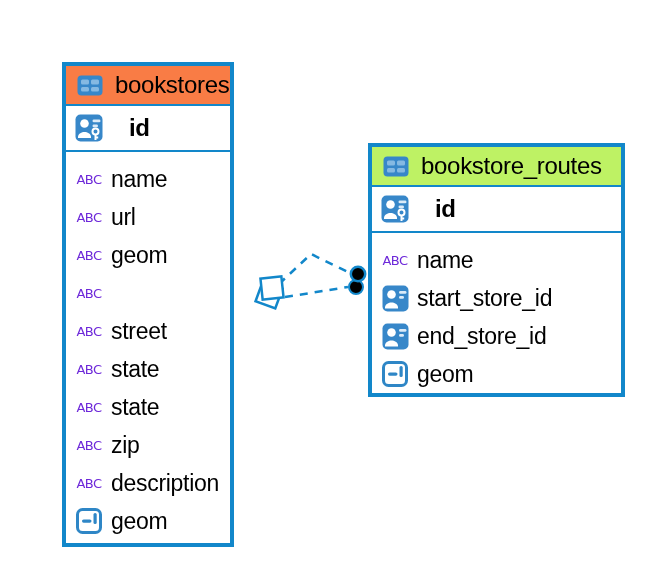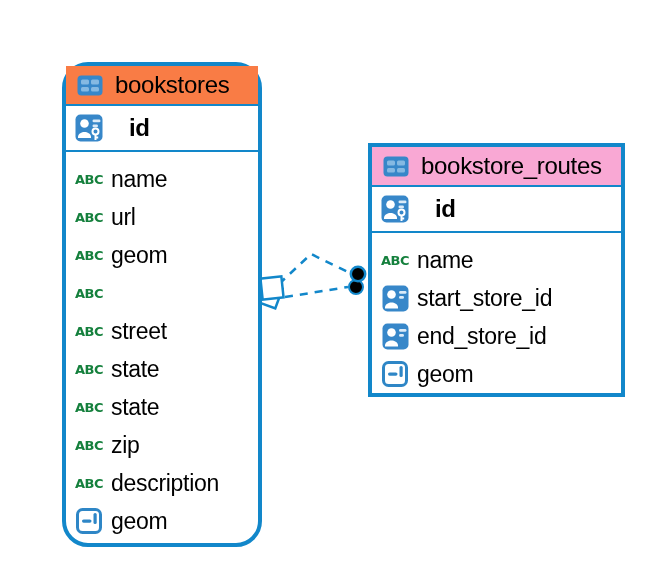--- a/index.html
+++ b/index.html
@@ -29,24 +29,24 @@
   .fields{padding:8px 7px 3px 7px;}
   .field-row{
     display:flex;align-items:center;gap:6px;height:38px;
     font-size:23px;letter-spacing:-0.3px;
   }
   .icon-cell{
     width:32px;display:flex;align-items:center;justify-content:center;
     flex:0 0 32px;
   }
   .abc{
-    font-weight:700;font-size:13px;letter-spacing:-0.5px;
-    color:#15803d;font-family:"DejaVu Sans", sans-serif;
-  }
-  #bookstores-table{left:62px;top:62px;width:200px;height:485px;border-radius:26px;}
+    font-weight:400;font-size:13px;letter-spacing:-0.5px;
+    color:#6d28d9;font-family:"DejaVu Sans", sans-serif;
+  }
+  #bookstores-table{left:62px;top:62px;width:172px;height:485px;}
   #routes-table{left:368px;top:143px;width:257px;height:254px;}
 </style>
 </head>
 <body>
 
 <svg class="overlay" width="654" height="570" viewBox="0 0 654 570">
 
   <path d="M 279 284 L 311 254 L 352 274" fill="none" stroke="#1287ca" stroke-width="2.5" stroke-dasharray="8 7"></path>
 
   <path d="M 285 297 L 348 287" fill="none" stroke="#1287ca" stroke-width="2.5" stroke-dasharray="8 7"></path>
@@ -139,21 +139,21 @@
           <rect x="6" y="11.5" width="9.5" height="3.2" rx="1.6" fill="#2e86c6"></rect>
           <rect x="17.5" y="5" width="3.2" height="11" rx="1.6" fill="#2e86c6"></rect>
         </svg>
       </span>
       <span>geom</span>
     </div>
   </div>
 </div>
 
 <div class="entity" id="routes-table">
-  <div class="entity-header" style="background: #f9a8d4;">
+  <div class="entity-header" style="background: #bef264;">
     <span class="icon-cell">
       <svg width="26" height="21" viewBox="0 0 26 21">
         <rect x="0.5" y="0.5" width="25" height="20" rx="4" fill="#3787c9"></rect>
         <rect x="4" y="4.5" width="8" height="5" rx="1.5" fill="#85b9e2"></rect>
         <rect x="14" y="4.5" width="8" height="5" rx="1.5" fill="#85b9e2"></rect>
         <rect x="4" y="12" width="8" height="4.5" rx="1.5" fill="#85b9e2"></rect>
         <rect x="14" y="12" width="8" height="4.5" rx="1.5" fill="#85b9e2"></rect>
       </svg>
     </span>
     <span>bookstore_routes</span>

